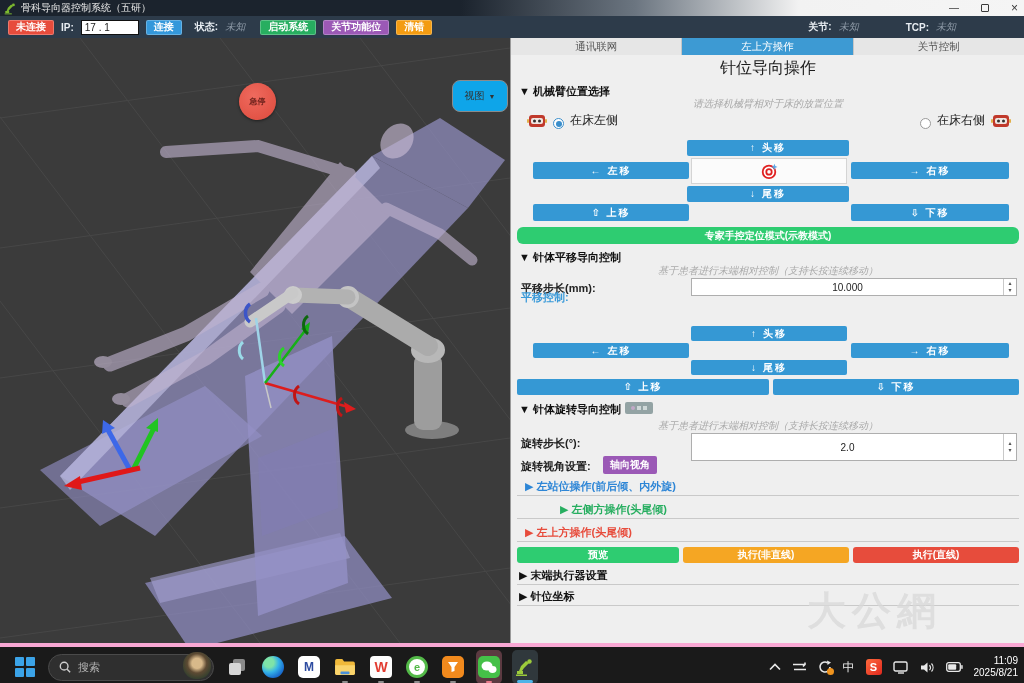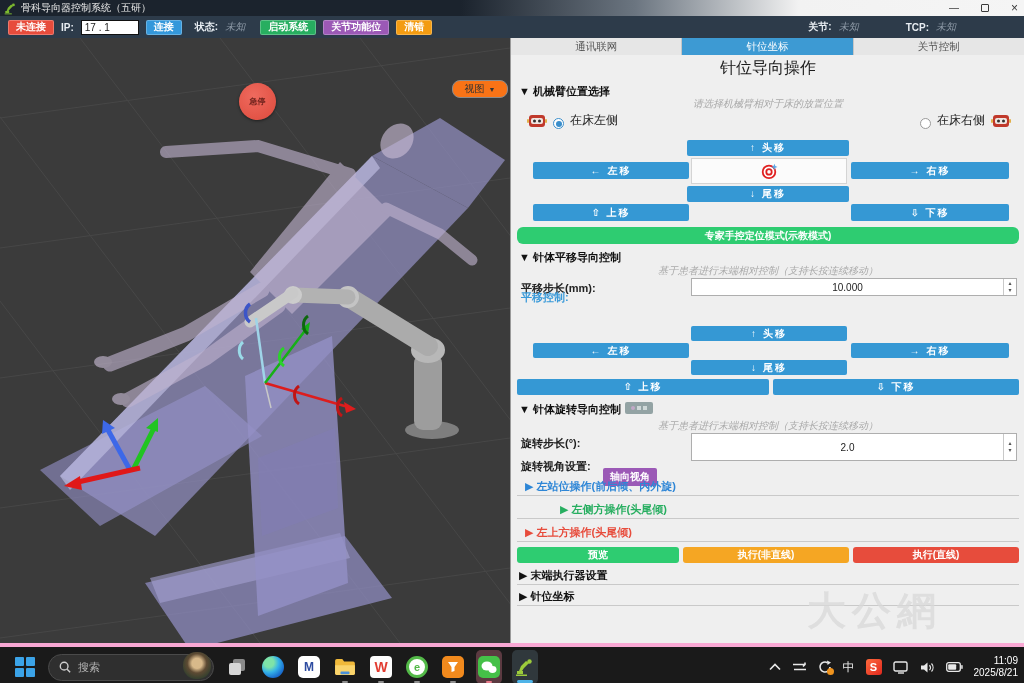--- a/index.html
+++ b/index.html
@@ -24,21 +24,21 @@
   .tb-label { color:#e8edf2; font-size:10px; font-weight:bold; }
   .tb-unknown { color:#8d99a6; font-size:10px; font-style:italic; }
   .ip-input { width:58px; height:15px; font-size:10px; border:1px solid #111; background:#fff; padding:0 3px; color:#222; }
   .tb-right { margin-left:auto; display:flex; align-items:center; gap:7px; padding-right:60px; }
 
   
   .viewport { position:absolute; left:0; top:38px; width:510px; height:605px; background:#3b3b3b; }
   .estop { position:absolute; left:239px; top:45px; width:37px; height:37px; border-radius:50%;
     background:radial-gradient(circle at 40% 35%, #ef6a5e, #dd4a3c); display:flex; align-items:center; justify-content:center;
     color:#6e221c; font-size:8px; font-weight:bold; box-shadow:0 1px 3px rgba(0,0,0,.5); }
-  .view-btn { position:absolute; left:452px; top:42px; width:56px; height:18px; background:#f97316;
+  .view-btn { position:absolute; left:452px; top:42px; width:56px; height:32px; background:#0ea5e9;
     border:1px solid #8b8b8b; border-radius:8px; font-size:10px; color:#333; display:flex;
     align-items:center; justify-content:center; gap:4px; }
   .vp-buttons { position:absolute; left:153px; top:622px; height:20px; display:flex; gap:6px; }
   .vp-btn { height:20px; border-radius:3px; color:#fff; font-size:7px; font-weight:bold;
     display:flex; align-items:center; justify-content:center; padding:0 5px; white-space:nowrap; }
 
   
   .panel { position:absolute; left:510px; top:38px; width:514px; height:605px; background:#efefef; border-left:1px solid #9a9a9a; }
   .tabs { position:absolute; left:0; top:0; width:514px; height:17px; display:flex; background:#e2e2e2; }
   .tab { flex:1; display:flex; align-items:center; justify-content:center; font-size:10.5px; color:#555;
@@ -215,21 +215,21 @@
       <div class="vp-btn" style="background: rgb(46, 204, 113);">手控模式(示教)</div>
       <div class="vp-btn" style="background: rgb(58, 154, 217);">预览</div>
       <div class="vp-btn" style="background: rgb(241, 196, 15);">执行(非直线)</div>
       <div class="vp-btn" style="background: rgb(241, 149, 132);">执行(直线)</div>
     </div>
   </div>
 
   <div class="panel">
     <div class="tabs">
       <div class="tab">通讯联网</div>
-      <div class="tab active">针位坐标</div>
+      <div class="tab active">左上方操作</div>
       <div class="tab">关节控制</div>
     </div>
     <div class="panel-title">针位导向操作</div>
 
     <div class="sec-hdr" style="left:8px; top:46px;">▼ 机械臂位置选择</div>
     <div class="hint" style="top:59px;">请选择机械臂相对于床的放置位置</div>
 
     <div class="radio-row">
       <div class="radio-group" style="left:16px; top:2px;">
         <svg width="20" height="17" viewBox="0 0 20 17">
@@ -302,21 +302,21 @@
     <div class="hint" style="top:381px;">基于患者进行末端相对控制（支持长按连续移动）</div>
     <div class="field-label" style="left:10px; top:398px;">旋转步长(°):</div>
     <div class="spinbox" style="left:180px; top:395px; width:326px; height:28px;">
       <span class="val">2.0</span>
       <span class="spin-arrows">
           <span>▴</span>
           <span>▾</span>
         </span>
     </div>
     <div class="field-label" style="left:10px; top:421px;">旋转视角设置:</div>
-    <span class="purple-btn" style="position:absolute; left:92px; top:430px;">轴向视角</span>
+    <span class="purple-btn" style="position:absolute; left:92px; top:418px;">轴向视角</span>
 
     <div class="collapse" style="left: 14px; top: 441px; color: rgb(46, 134, 214);">▶ 左站位操作(前后倾、内外旋)</div>
     <div class="hr" style="top:457px;"></div>
     <div class="collapse" style="left: 14px; top: 464px; color: rgb(39, 174, 96); margin-left: 35px;">▶ 左侧方操作(头尾倾)</div>
     <div class="hr" style="top:480px;"></div>
     <div class="collapse" style="left: 14px; top: 487px; color: rgb(231, 76, 60);">▶ 左上方操作(头尾倾)</div>
     <div class="hr" style="top:503px;"></div>
 
     <div class="action-btn" style="left: 6px; top: 509px; width: 162px; background: rgb(46, 204, 113);">预览</div>
     <div class="action-btn" style="left: 172px; top: 509px; width: 166px; background: rgb(245, 166, 35);">执行(非直线)</div>

